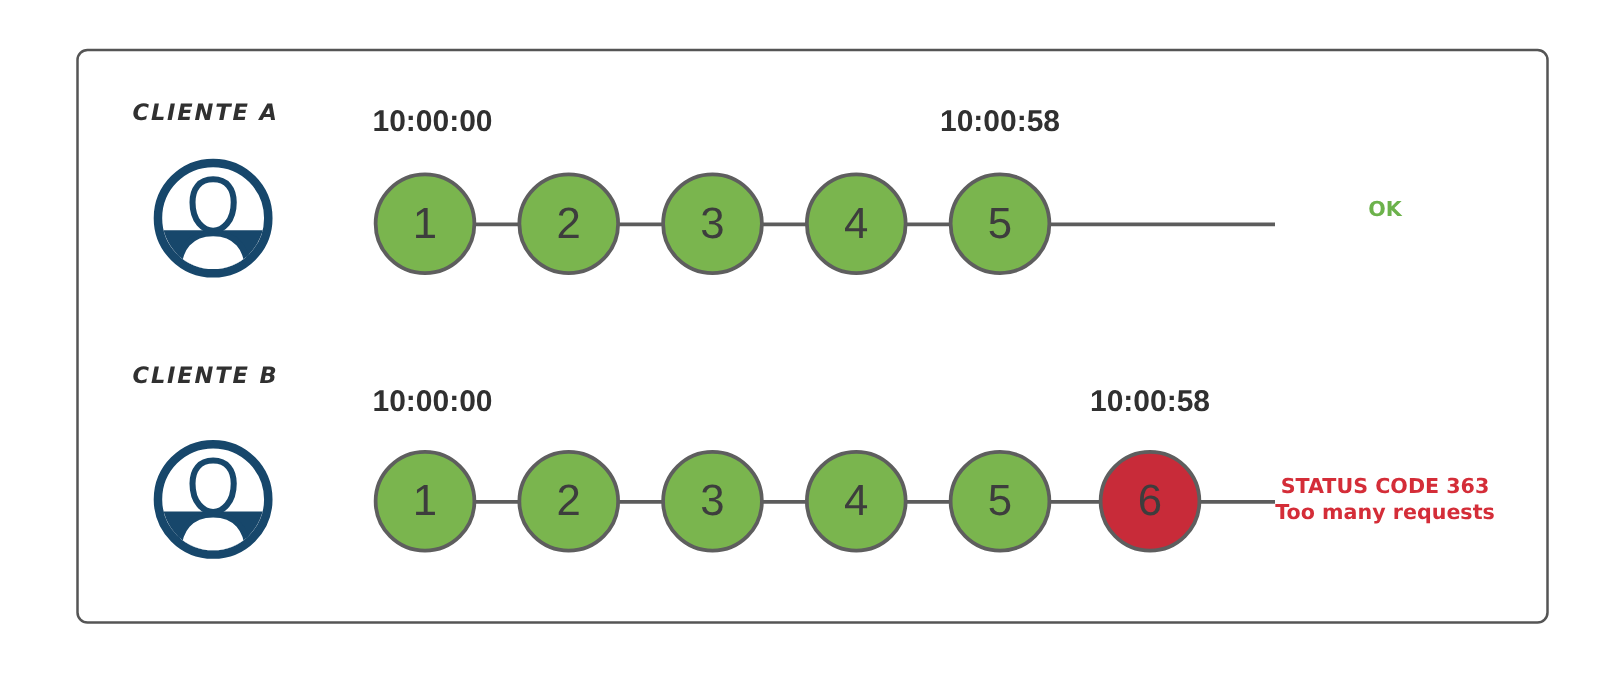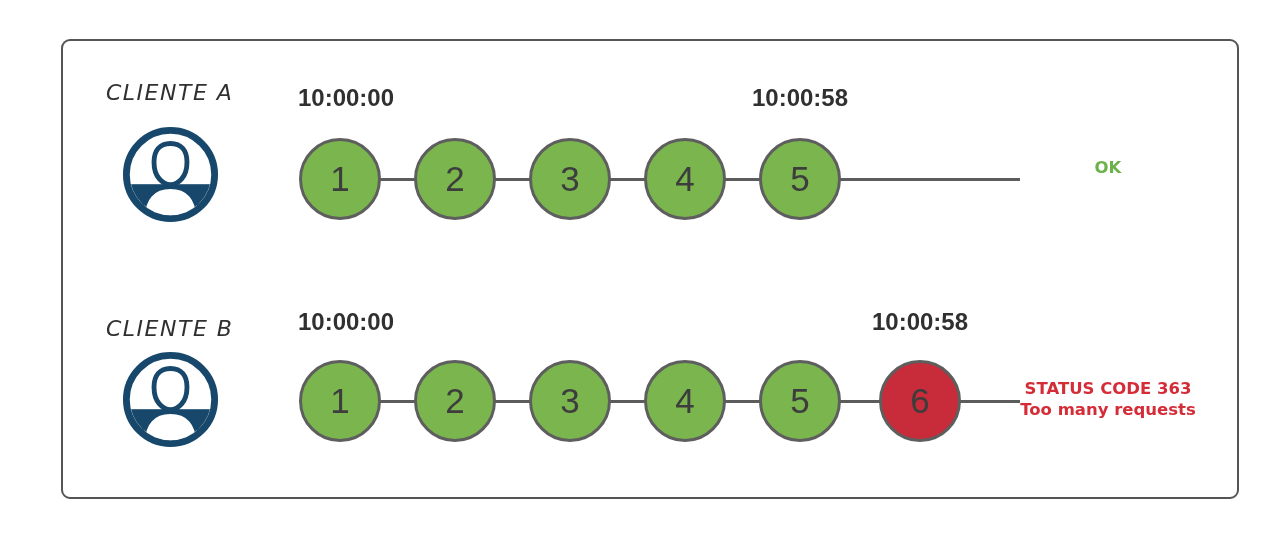--- a/index.html
+++ b/index.html
@@ -17,22 +17,22 @@
     width: 1174px; height: 456px;
     border: 2.5px solid var(--frame_border, #555555);
     border-radius: 9px;
     background: #ffffff;
   }
   .client-label {
     position: absolute;
     left: 106px;
     font-family: "DejaVu Sans", sans-serif;
     font-style: italic;
-    font-weight: normal;
-    font-size: 22px;
+    font-weight: bold;
+    font-size: 18px;
     letter-spacing: 1.5px;
     color: var(--ink, #2f2f2f);
     white-space: nowrap;
   }
   .avatar {
     position: absolute;
     left: 122px;
     width: 97px; height: 97px;
     color: var(--navy, #17476b);
   }
@@ -126,21 +126,21 @@
     <div class="node" style="left:800px; top:179px;">
         <span>5</span>
       </div>
 
     <div class="status-block ok" style="top:157px;">
       <div>OK</div>
     </div>
   </div>
 
   <div>
-    <div class="client-label" style="top:316px;">CLIENTE B</div>
+    <div class="client-label" style="top:290px;">CLIENTE B</div>
 
     <div class="avatar" style="top:351px;">
       <svg viewBox="0 0 100 100" aria-hidden="true">
         <defs>
             <clipPath id="clipB">
               <circle cx="50" cy="50" r="42"></circle>
             </clipPath>
           </defs>
         <circle cx="50" cy="50" r="45.5" fill="#ffffff" stroke="currentColor" stroke-width="7"></circle>
         <g clip-path="url(#clipB)">

